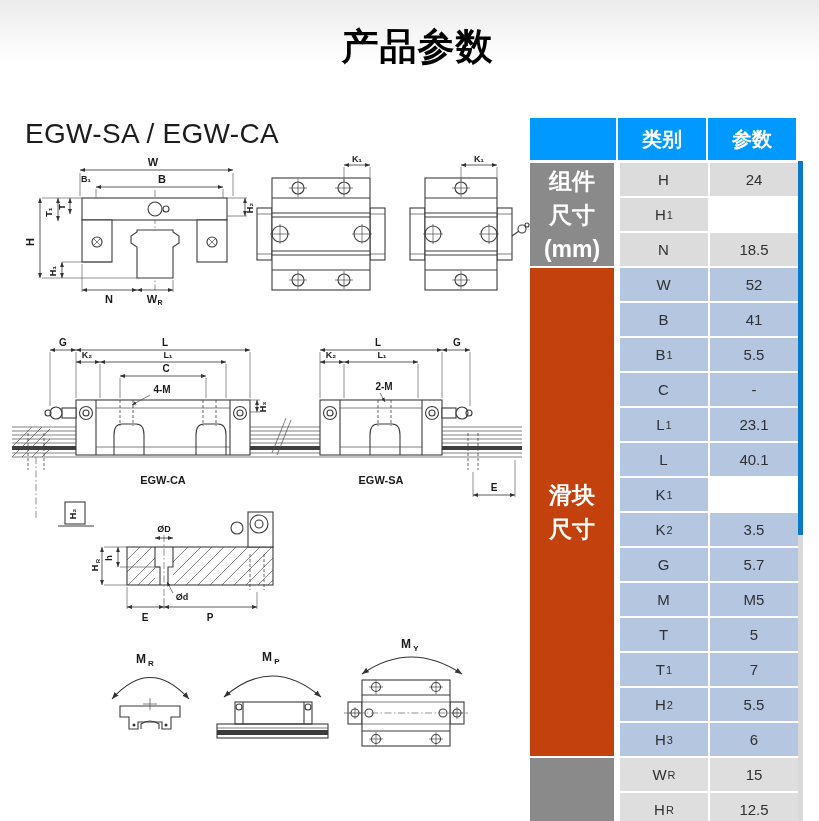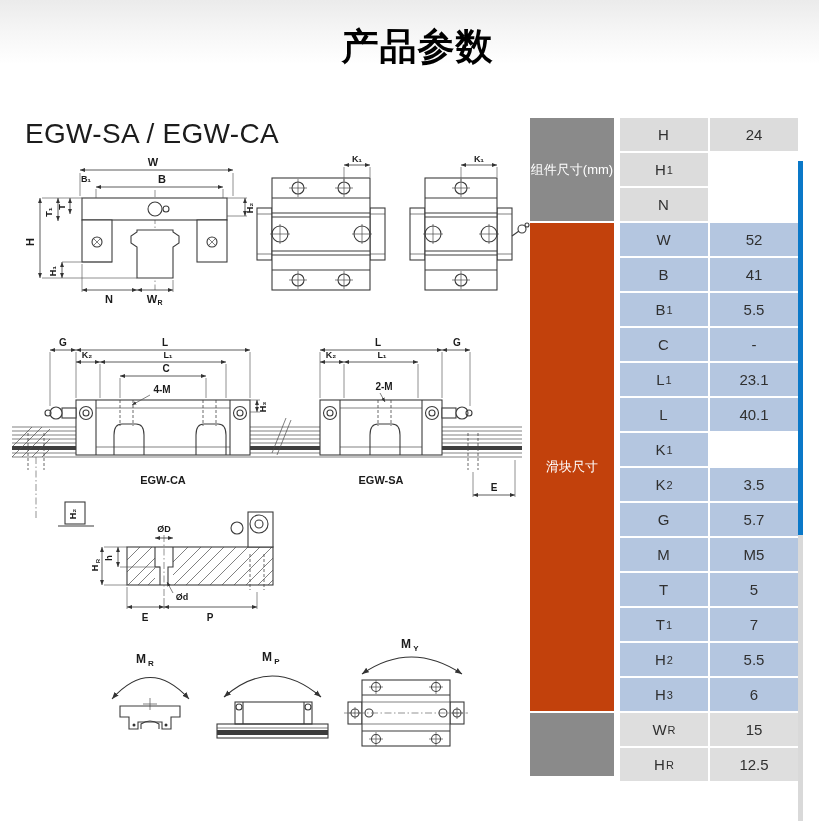--- a/index.html
+++ b/index.html
@@ -27,22 +27,22 @@
   
   .param-table{position:absolute;left:530px;top:118px;width:268px;height:703px;overflow:hidden;}
   .thead{display:flex;margin-bottom:3px;}
   .th{background:#0099ff;color:#fff;font-weight:700;font-size:20px;height:42px;
       display:flex;align-items:center;justify-content:center;}
   .th.corner{width:86px;margin-right:2px;}
   .th.cat{width:88px;margin-right:2px;}
   .th.val{width:88px;}
   .tbody{display:flex;height:658px;}
   .group-col{width:84px;margin-right:6px;display:flex;flex-direction:column;}
-  .group{color:#fff;font-weight:400;font-size:13px;line-height:34px;
-      display:flex;flex-direction:row;align-items:center;justify-content:center;
+  .group{color:#fff;font-weight:700;font-size:23px;line-height:34px;
+      display:flex;flex-direction:column;align-items:center;justify-content:center;
       text-align:center;margin-bottom:2px;}
   .group.g1{height:103px;background:#8a8a8a;}
   .group.g2{height:488px;background:#c2410c;}
   .group.g3{flex:1;background:#8a8a8a;margin-bottom:0;}
   .rows-col{flex:1;display:flex;flex-direction:column;}
   .row{display:flex;height:33px;margin-bottom:2px;flex:none;}
   .cell{display:flex;align-items:center;justify-content:center;font-size:15px;color:#303030;}
   .cell.lbl{width:88px;margin-right:2px;}
   .cell.val{width:88px;}
   .row.gray .cell{background:#dcdcdc;}
@@ -422,20 +422,25 @@
         <line class="thin" x1="426" y1="530" x2="426" y2="544"></line>
     <line class="thin" x1="359" y1="589" x2="373" y2="589"></line>
         <line class="thin" x1="366" y1="582" x2="366" y2="596"></line>
     <line class="thin" x1="419" y1="589" x2="433" y2="589"></line>
         <line class="thin" x1="426" y1="582" x2="426" y2="596"></line>
   </g>
 </svg>
 </div>
 
 <div class="param-table">
+  <div class="thead">
+    <div class="th corner"></div>
+    <div class="th cat">类别</div>
+    <div class="th val">参数</div>
+  </div>
   <div class="tbody">
     <div class="group-col">
       <div class="group g1">
         <span>组件</span>
         <span>尺寸</span>
         <span>(mm)</span>
       </div>
       <div class="group g2">
         <span>滑块</span>
         <span>尺寸</span>
@@ -457,20 +462,21 @@
             <span>H</span>
             <sub>1</sub>
           </div>
         </div>
 
         <div class="row gray">
           <div class="cell lbl">
             <span>N</span>
             <sub></sub>
           </div>
+          <div class="cell val">18.5</div>
         </div>
 
         <div class="row blue">
           <div class="cell lbl">
             <span>W</span>
             <sub></sub>
           </div>
           <div class="cell val">52</div>
         </div>
 

